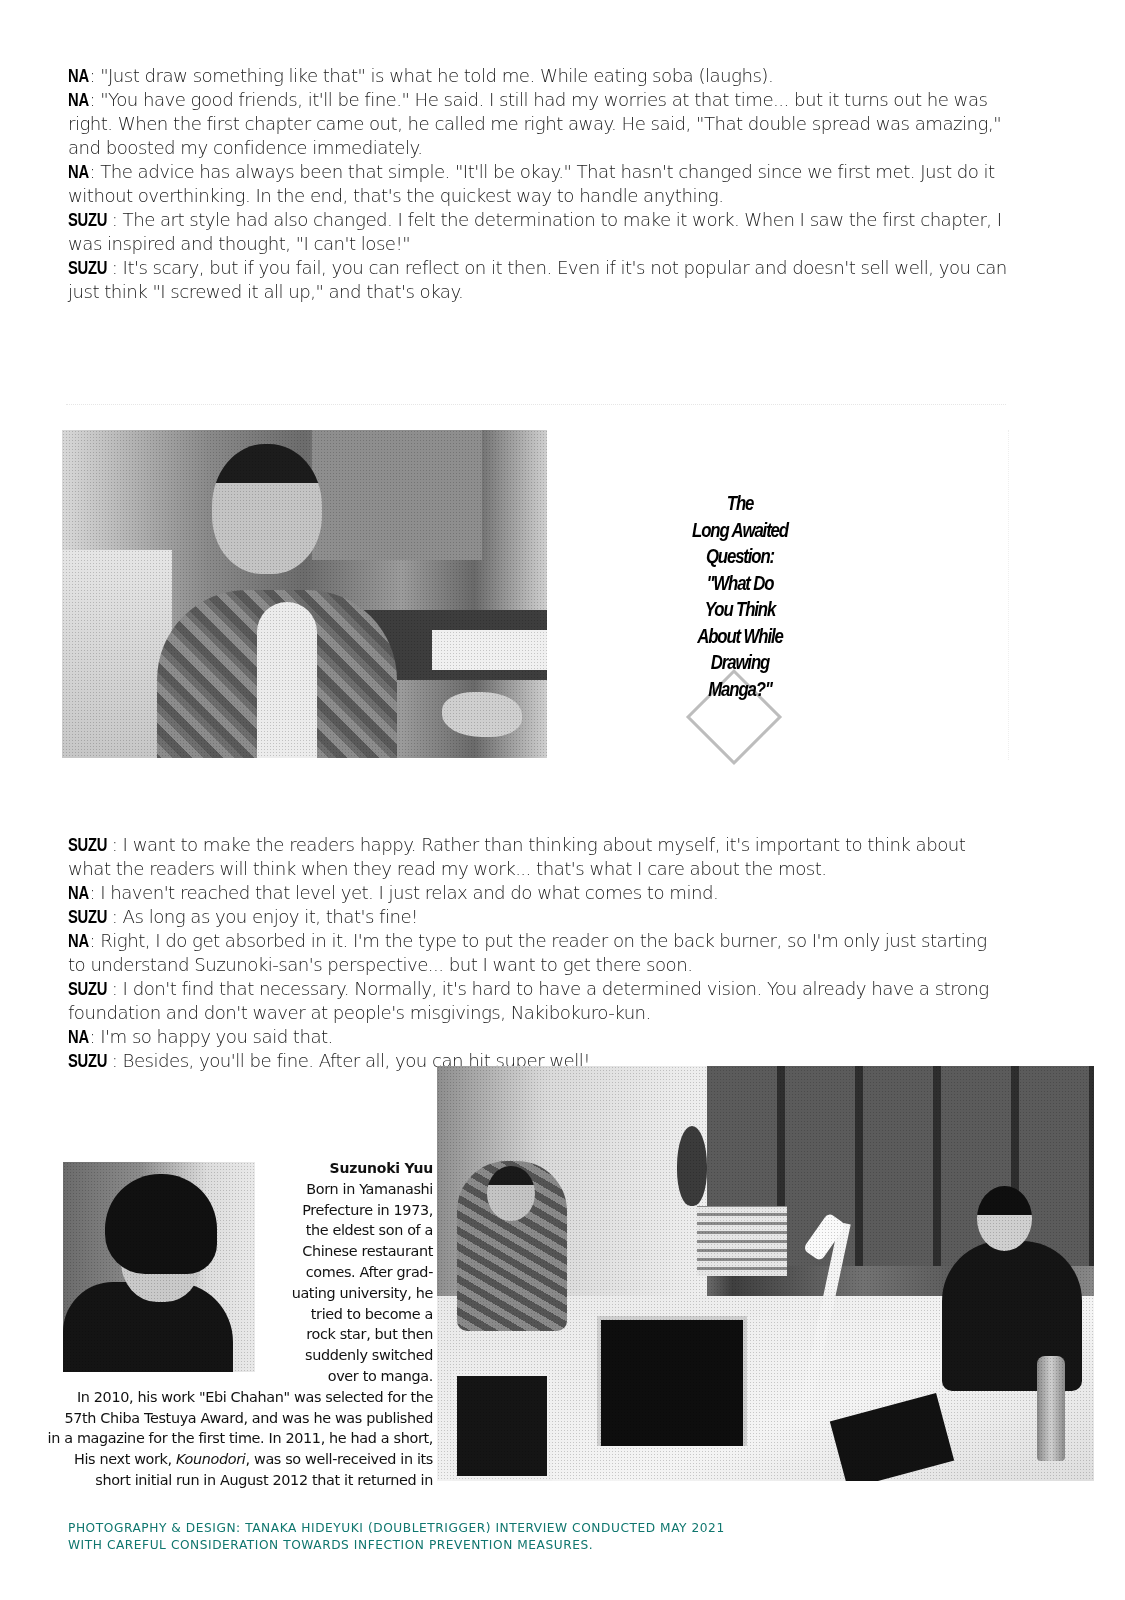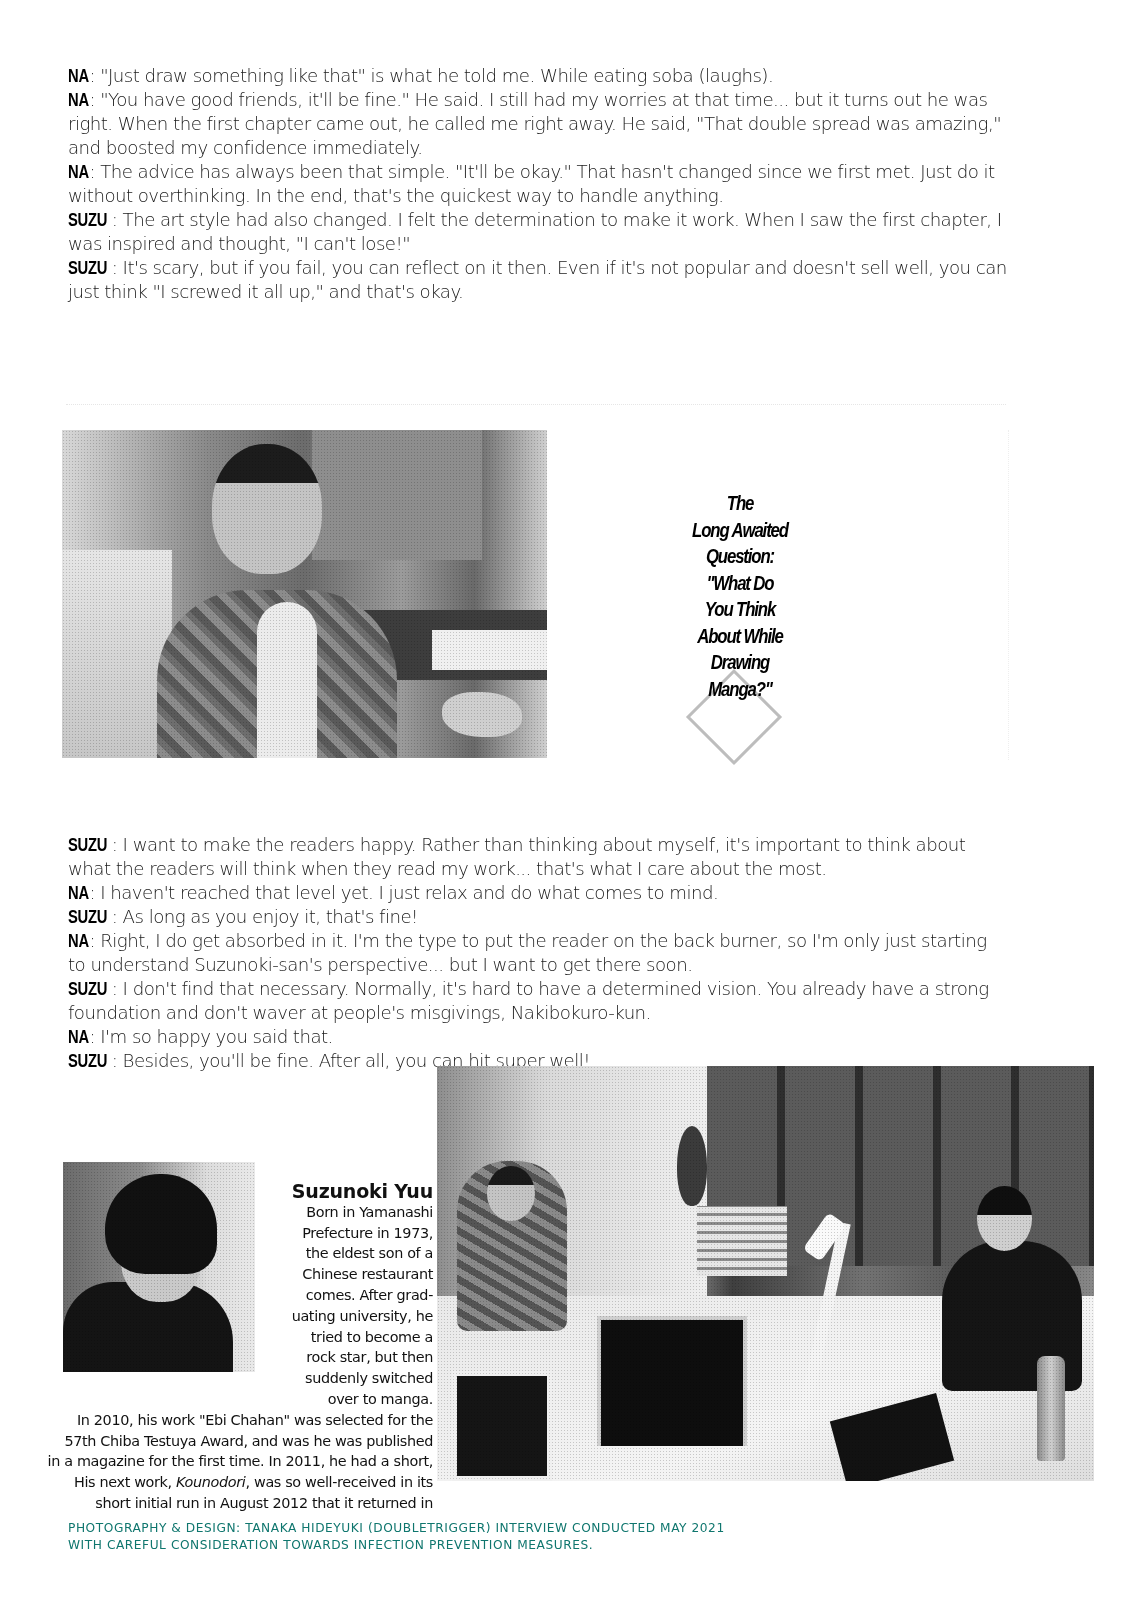--- a/index.html
+++ b/index.html
@@ -113,21 +113,21 @@
 
   .bio {
     position: absolute; right: 692px; top: 1158px;
     text-align: right;
     font-family: "DejaVu Sans", sans-serif;
     font-size: 14.4px;
     line-height: 20.8px;
     letter-spacing: -0.35px;
     color: #111;
   }
-  .bio .name { font-weight: 700; font-size: 19px; letter-spacing: -0.2px; margin-top: 23px; }
+  .bio .name { font-weight: 700; font-size: 14px; letter-spacing: -0.2px; }
   .bio .narrow { width: 170px; margin-left: auto; }
   .bio .wide { width: 400px; }
   .bio i { font-style: italic; }
 
   .credits {
     position: absolute; left: 68px; top: 1520px;
     font-family: "DejaVu Sans", sans-serif;
     font-size: 12.2px; line-height: 17px;
     letter-spacing: 0.55px;
     color: #0f766e;

